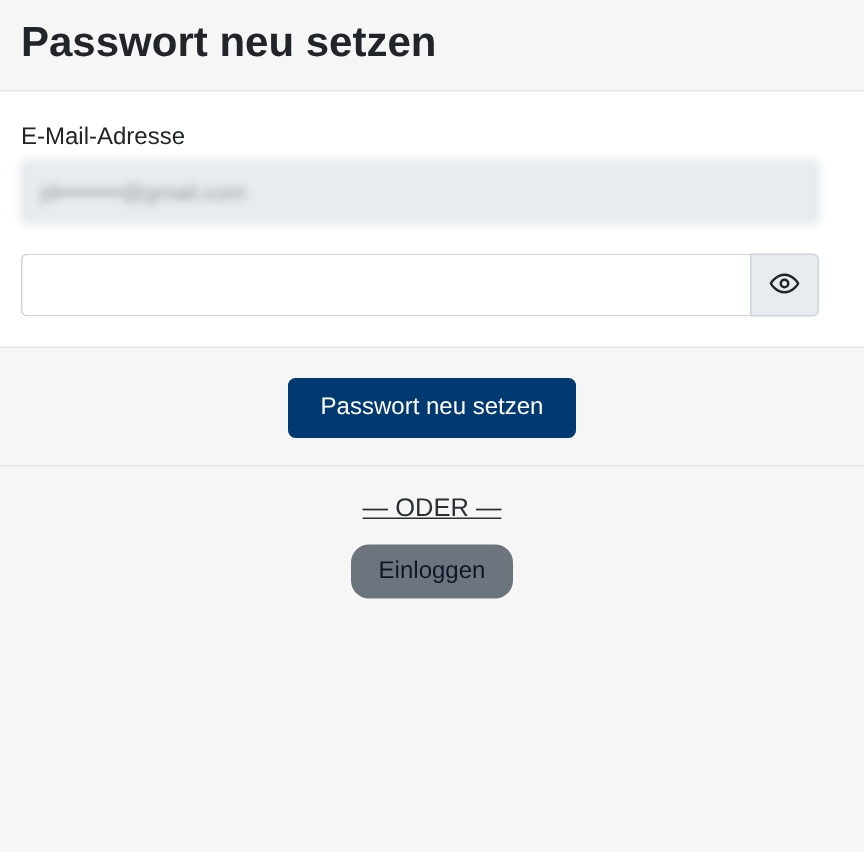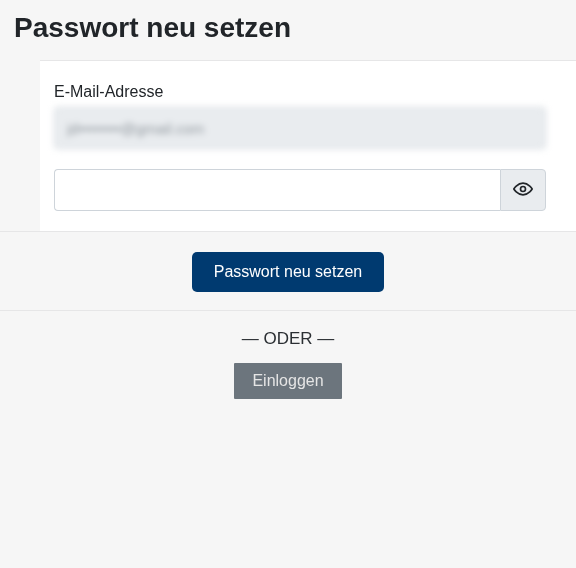--- a/index.html
+++ b/index.html
@@ -13,21 +13,20 @@
     .page-title {
       font-size: 28px;
       font-weight: 700;
       color: #212529;
       padding: 12px 14px 16px 14px;
     }
     .form-card {
       background: #ffffff;
       border-top: 1px solid #e6e6e7;
       padding: 22px 30px 20px 14px;
-      margin-left: 40px;
     }
     .field { margin-bottom: 20px; }
     .field:last-child { margin-bottom: 0; }
     .field-label {
       font-size: 16px;
       color: #212529;
       margin-bottom: 6px;
       display: block;
     }
     .req { color: #c0392b; margin-left: 2px; }
@@ -82,26 +81,27 @@
     }
     .alt-section {
       border-top: 1px solid #e6e6e7;
       padding: 18px 14px 0 14px;
       text-align: center;
     }
     .or-line {
       font-size: 17px;
       color: #2b2f33;
       margin-bottom: 14px;
+      text-decoration: underline;
     }
     .secondary-btn {
       background: #6c757d;
-      color: #e5e5e5;
+      color: #0f172a;
       border: none;
-      border-radius: 1px;
+      border-radius: 12px;
       padding: 9px 18px;
       font-size: 16px;
       cursor: pointer;
     }
   </style>
 </head>
 <body>
 
 <h1 class="page-title">Passwort neu setzen</h1>
 

